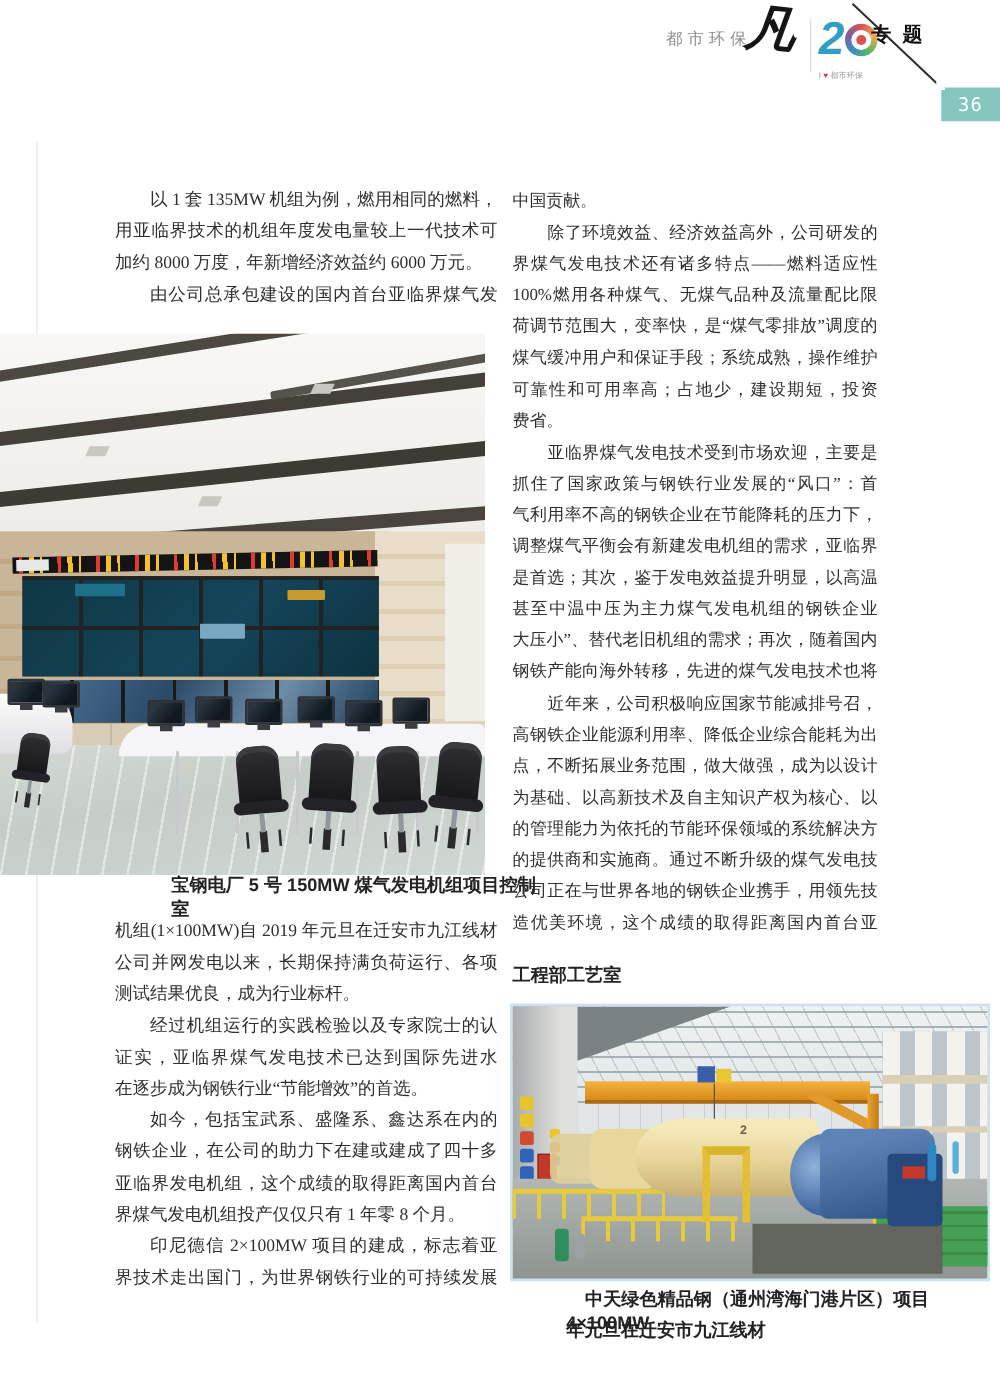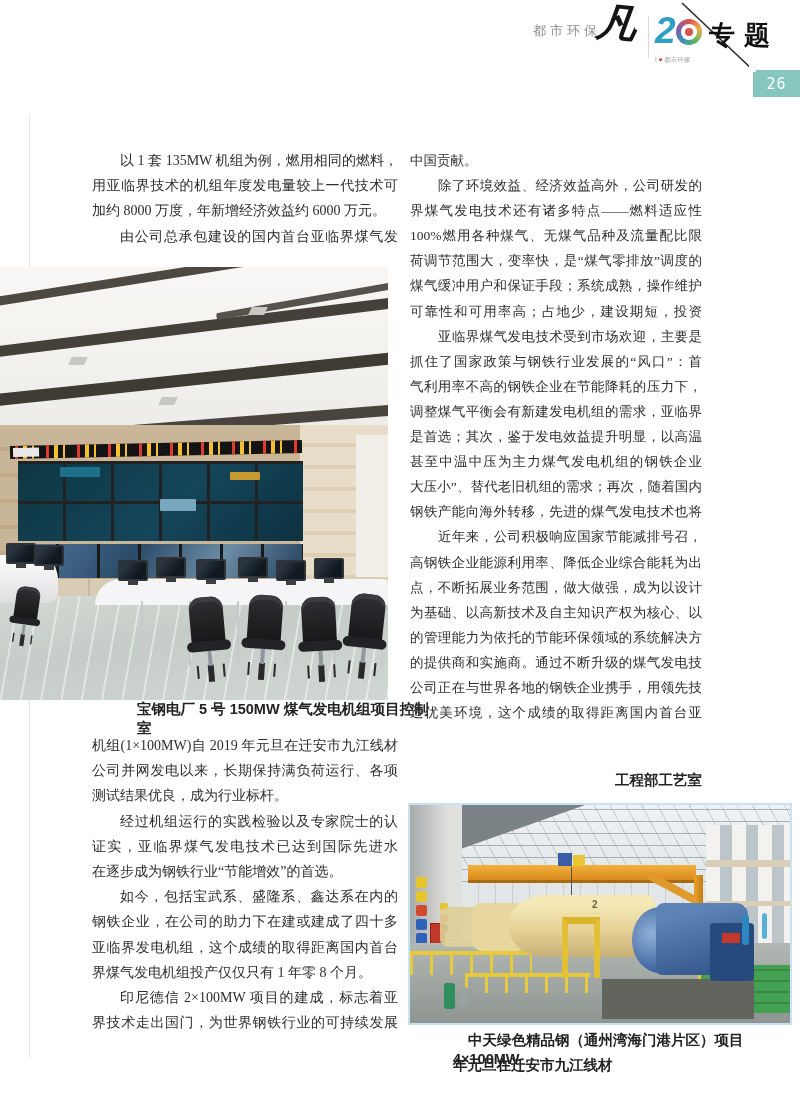--- a/index.html
+++ b/index.html
@@ -17,39 +17,39 @@
   .digit2{position:absolute;left:0;top:0;font-family:"Liberation Sans",sans-serif;
           font-size:37px;font-weight:bold;font-style:italic;color:#2f9fc4;line-height:1;}
   .ring0{position:absolute;left:21px;top:7px;width:26px;height:26px;border-radius:50%;
          background:conic-gradient(#d9534f,#f0ad4e,#5cb85c,#3a8fc1,#7a5fa8,#d9534f);}
   .ring0-inner{position:absolute;left:5px;top:5px;width:16px;height:16px;border-radius:50%;background:#fff;}
   .ring0-dot{position:absolute;left:9px;top:9px;width:8px;height:8px;border-radius:50%;background:#d9534f;}
   .tagline{position:absolute;left:0px;top:44px;width:46px;font-family:"Liberation Sans",sans-serif;
            font-size:6.5px;color:#9a9a9a;white-space:nowrap;}
   .tagline .heart{color:#d03a3a;}
   .hdr-svg{left:672px;top:0px;}
-  .section-title{left:697px;top:18px;font-family:"Liberation Sans",sans-serif;font-size:26px;
-                 font-weight:bold;color:#101010;letter-spacing:9px;margin-left:12px;}
+  .section-title{left:697px;top:18px;font-family:"Liberation Sans",sans-serif;font-size:16px;
+                 font-weight:bold;color:#101010;letter-spacing:9px;}
   .notch{left:749px;top:65px;width:7px;height:7px;background:#fff;z-index:3;}
   .pagebox{left:753px;top:70px;width:47px;height:27px;background:#85c6bf;color:#fff;
            font-family:"DejaVu Sans Mono",monospace;font-size:15px;font-weight:300;
            display:flex;align-items:center;justify-content:center;letter-spacing:1px;z-index:2;}
   .left-rule{left:29px;top:114px;width:1px;height:944px;background:#e5e5e5;}
 
   
   .tblock{position:absolute;}
   .tline{font-size:14px;line-height:25.2px;height:25.2px;overflow:hidden;
          text-align:justify;text-align-last:justify;color:#2e2e2e;}
   .col-right .tline{font-size:13.5px;line-height:25.1px;height:25.1px;}
   .tline.indent{text-indent:28px;}
   .tline.pend{text-align-last:left;}
   .caption{position:absolute;font-family:"Liberation Sans",sans-serif;font-weight:bold;
            font-size:14.5px;color:#222;line-height:19px;margin-left:45px;}
   .cap-indent{text-indent:15px;}
-  .byline{position:absolute;left:410px;top:771px;width:292px;text-align:right;
+  .byline{position:absolute;left:410px;top:771px;width:292px;
           font-family:"Liberation Sans",sans-serif;font-weight:bold;font-size:14.5px;color:#222;}
 
   
   .photo1{left:0px;top:267px;width:388px;height:433px;overflow:hidden;background:#efeeec;}
   .p1-ceiling{position:absolute;left:0;top:0;width:100%;height:178px;
               background:linear-gradient(#f8f7f5,#ecebe7);}
   .beam{position:absolute;background:#4d4842;border-radius:2px;}
   .b1{left:-40px;top:12px;width:300px;height:9px;transform:rotate(-9deg);}
   .b2{left:-30px;top:56px;width:430px;height:11px;transform:rotate(-7deg);background:#45403a;}
   .b3{left:-20px;top:104px;width:470px;height:12px;transform:rotate(-6deg);background:#3e3a34;}
@@ -176,21 +176,21 @@
     </span>
     <span class="tagline"><span>I</span> <span class="heart">♥</span> <span>都市环保</span></span>
   </div>
 
   <svg class="abs hdr-svg" width="88" height="80">
     <line x1="10" y1="3" x2="82" y2="71" stroke="#2b2b2b" stroke-width="1.6"></line>
   </svg>
 
   <div class="abs section-title">专题</div>
   <div class="abs notch"></div>
-  <div class="abs pagebox">26</div>
+  <div class="abs pagebox">36</div>
 
   <div class="abs left-rule"></div>
 
   <div class="tblock col-left" style="left:92px;top:148px;width:306px;">
       <div class="tline indent">以 1 套 135MW 机组为例，燃用相同的燃料，采</div>
       <div class="tline">用亚临界技术的机组年度发电量较上一代技术可增</div>
       <div class="tline pend">加约 8000 万度，年新增经济效益约 6000 万元。</div>
       <div class="tline indent">由公司总承包建设的国内首台亚临界煤气发电</div>
     </div>
 
@@ -251,20 +251,21 @@
     </div>
 
   <div class="tblock col-right" style="left:410px;top:148px;width:292px;">
       <div class="tline pend">中国贡献。</div>
       <div class="tline indent">除了环境效益、经济效益高外，公司研发的亚临</div>
       <div class="tline">界煤气发电技术还有诸多特点——燃料适应性好，可</div>
       <div class="tline">100%燃用各种煤气、无煤气品种及流量配比限制；负</div>
       <div class="tline">荷调节范围大，变率快，是“煤气零排放”调度的最佳</div>
       <div class="tline">煤气缓冲用户和保证手段；系统成熟，操作维护方便，</div>
       <div class="tline">可靠性和可用率高；占地少，建设期短，投资低，维护</div>
+      <div class="tline pend">费省。</div>
       <div class="tline indent">亚临界煤气发电技术受到市场欢迎，主要是紧紧</div>
       <div class="tline">抓住了国家政策与钢铁行业发展的“风口”：首先，煤</div>
       <div class="tline">气利用率不高的钢铁企业在节能降耗的压力下，通过</div>
       <div class="tline">调整煤气平衡会有新建发电机组的需求，亚临界技术</div>
       <div class="tline">是首选；其次，鉴于发电效益提升明显，以高温高压、</div>
       <div class="tline">甚至中温中压为主力煤气发电机组的钢铁企业有“上</div>
       <div class="tline">大压小”、替代老旧机组的需求；再次，随着国内部分</div>
       <div class="tline">钢铁产能向海外转移，先进的煤气发电技术也将在世</div>
       <div class="tline indent">近年来，公司积极响应国家节能减排号召，以提</div>
       <div class="tline">高钢铁企业能源利用率、降低企业综合能耗为出发</div>

